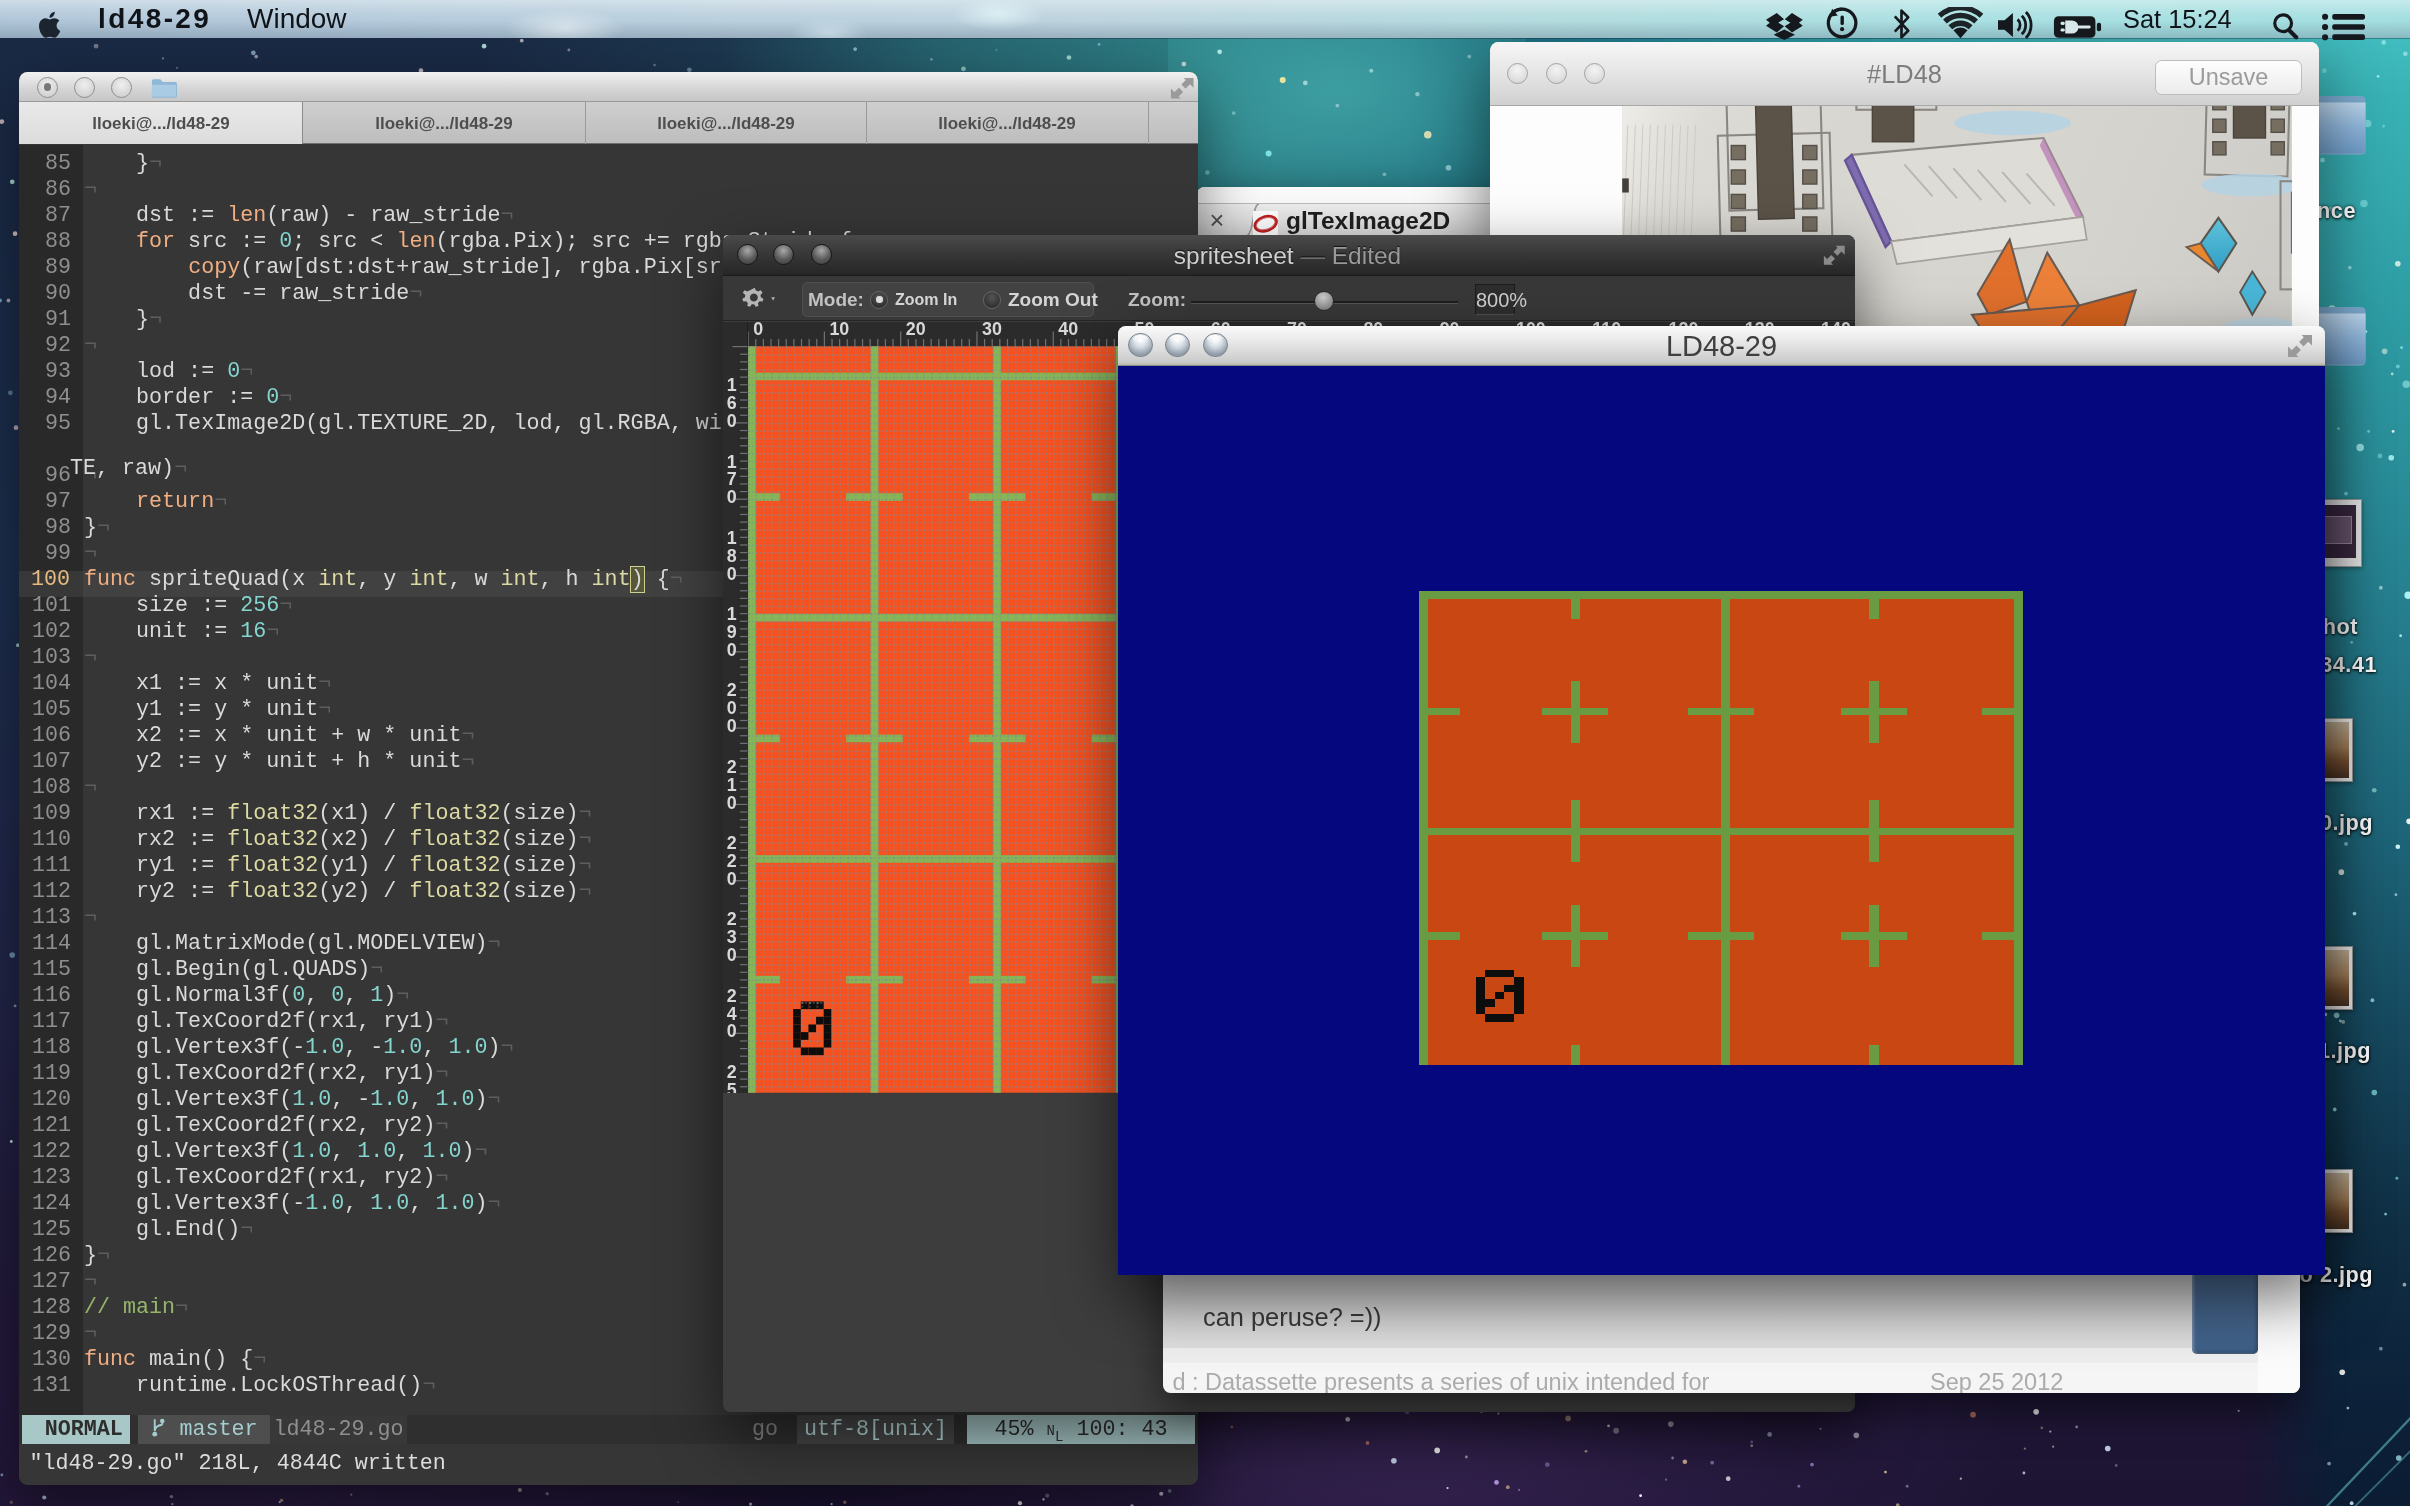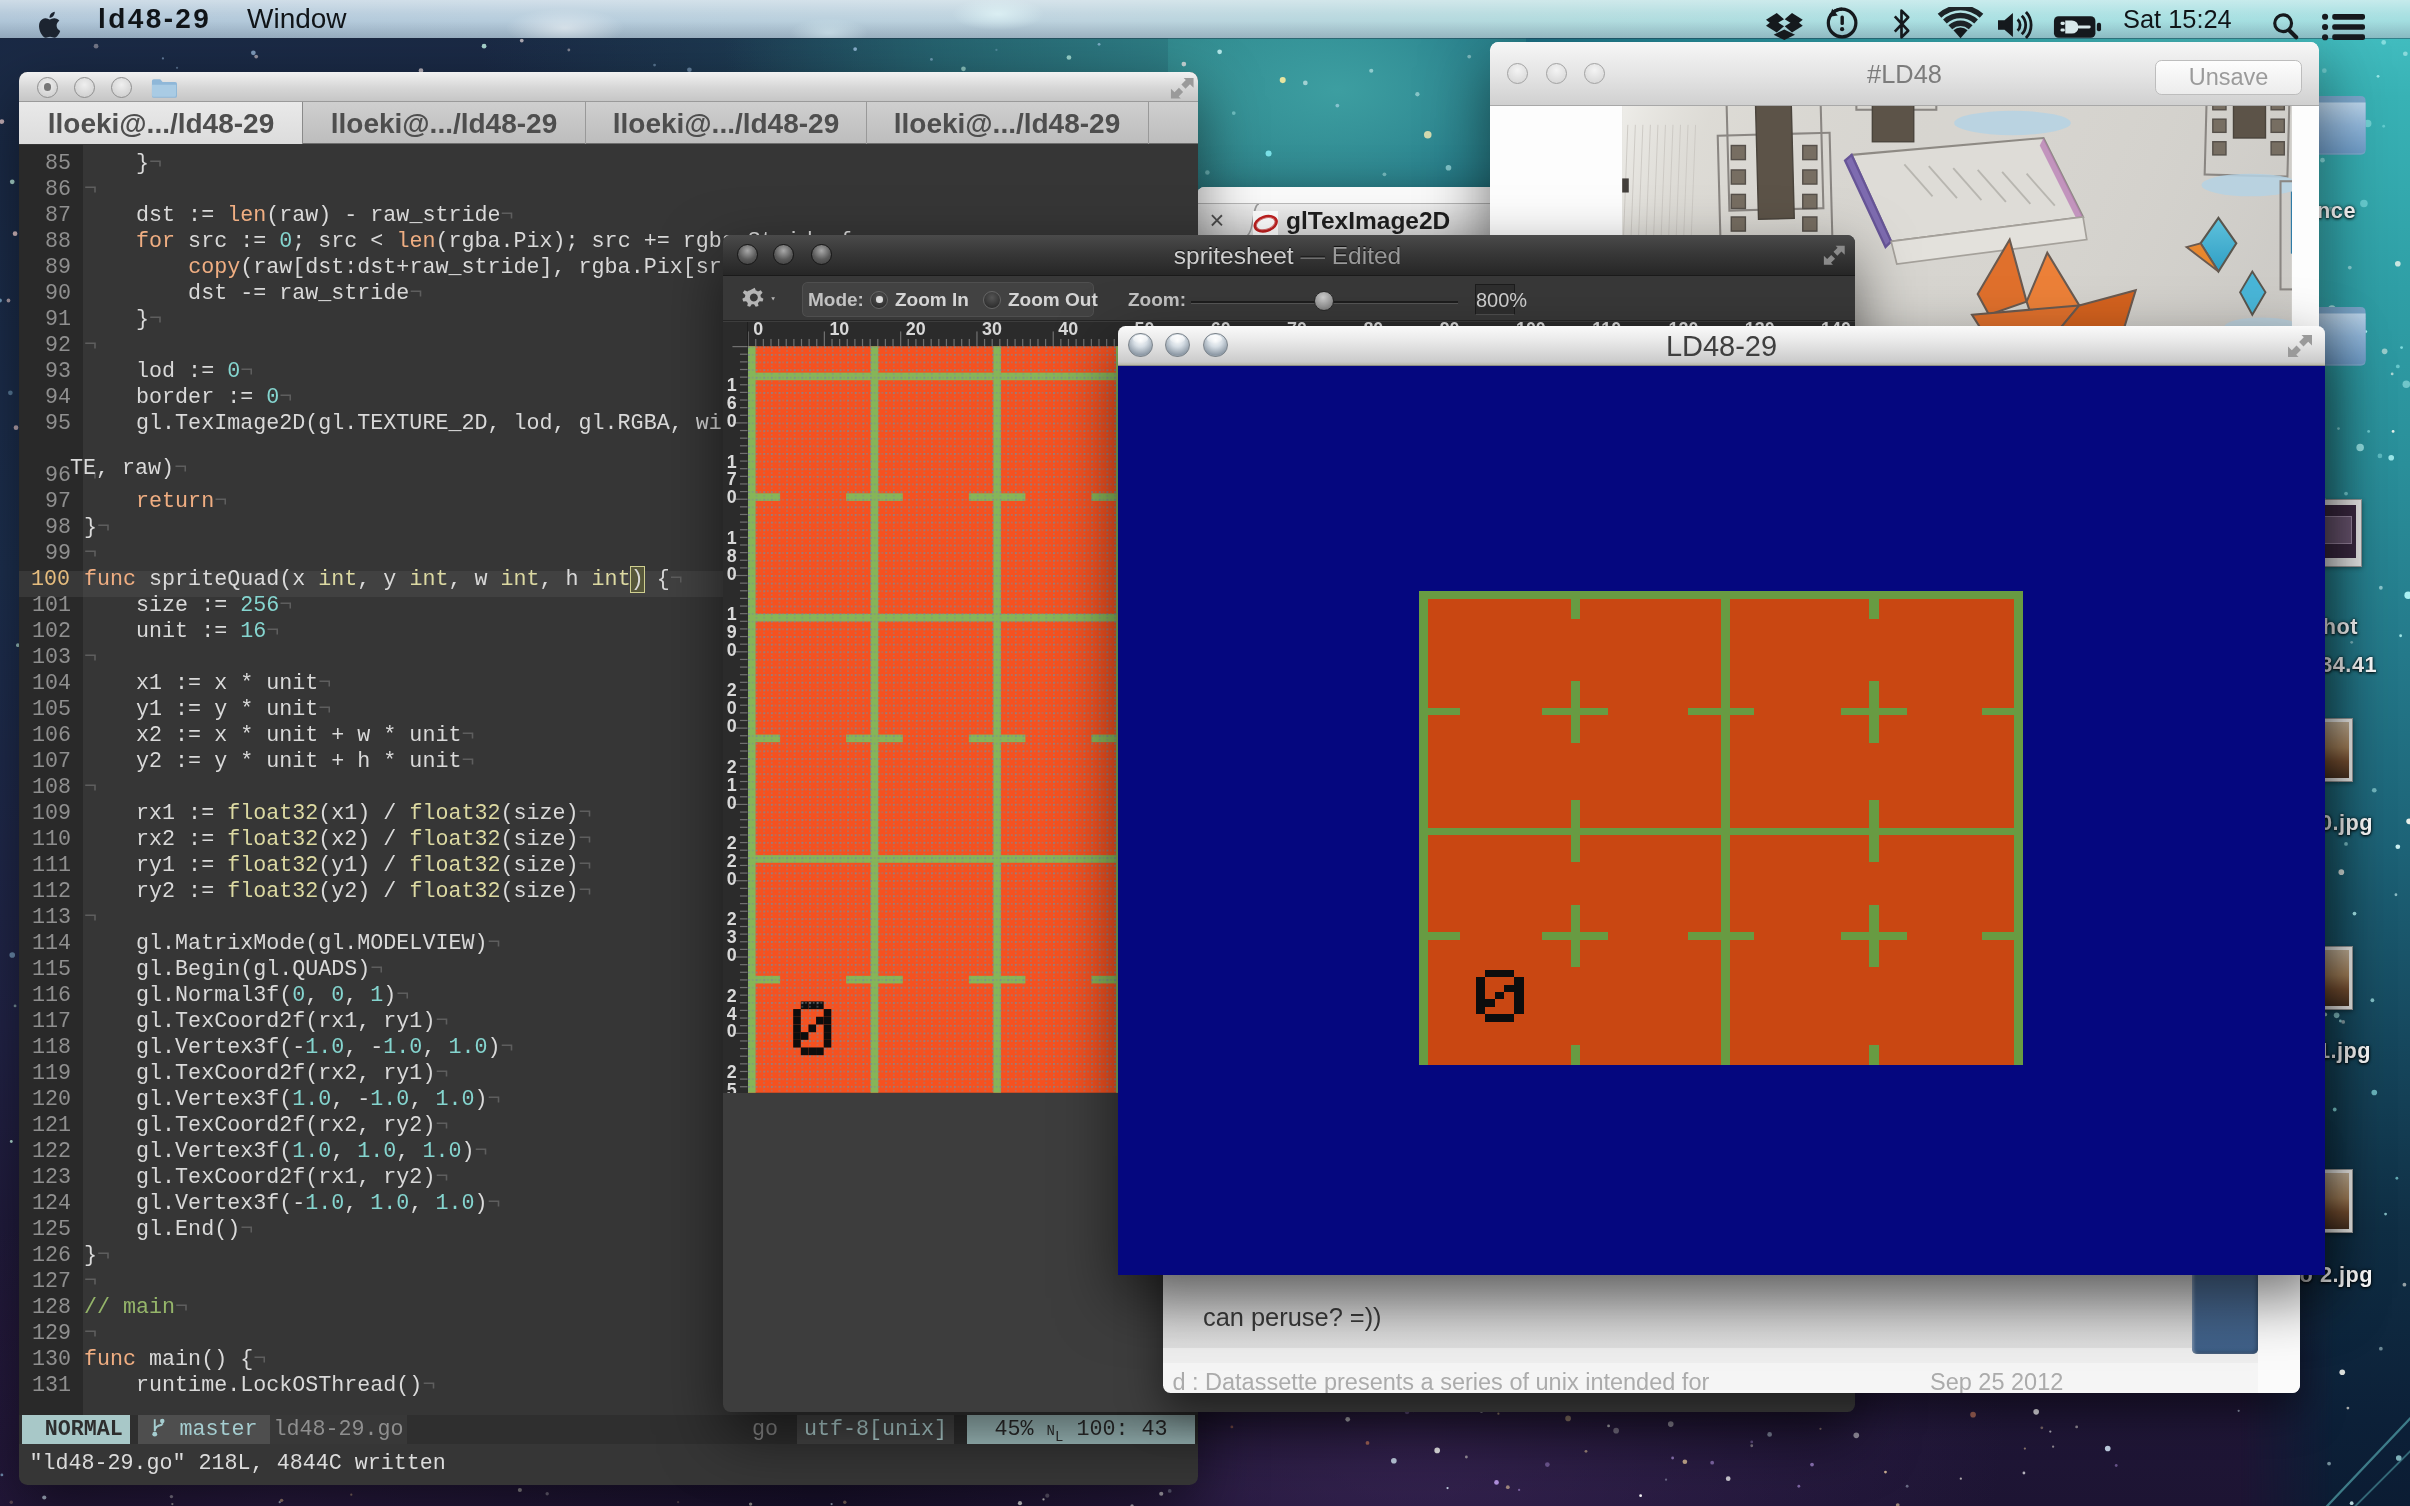--- a/index.html
+++ b/index.html
@@ -13,21 +13,21 @@
 radial-gradient(753px 471px at 282px 1507px, rgba(60,38,88,0.4) 0%, rgba(50,30,80,0) 70%),
 linear-gradient(to bottom, #1a2944 0%, #1d3050 38%, #222448 68%, #211839 88%, #1d1433 100%);}
 #menubar{position:absolute;left:0;top:0;width:2411px;height:38px;z-index:60;background:linear-gradient(to right, #b0c6d8 0%, #b6ccdc 20%, #bdd3de 45%, #b2dbde 65%, #a9e0e2 82%, #a3dee0 100%);box-shadow:0 0.9px 0 rgba(30,40,60,0.45);}
 #menubar .tint{position:absolute;left:0;top:0;width:2411px;height:38px;background:radial-gradient(85px 28px at 565px 28px, rgba(255,255,255,0.5), rgba(255,255,255,0) 70%),radial-gradient(66px 23.5px at 998px 14px, rgba(235,255,255,0.6), rgba(255,255,255,0) 70%),radial-gradient(56px 21px at 829px 33px, rgba(230,250,255,0.45), rgba(255,255,255,0) 70%),linear-gradient(to bottom, rgba(255,255,255,0.38) 0%, rgba(255,255,255,0.1) 35%, rgba(255,255,255,0) 55%, rgba(60,80,105,0.26) 100%);}
 .mtext{position:absolute;top:0;height:38px;line-height:38px;color:#101418;font-size:26px;}
 .mico{position:absolute;top:0;height:38px;}
 
 .win{position:absolute;border-radius:8.5px;}
 .tl{position:absolute;border-radius:50%;}
 .iclabel{position:absolute;color:#fff;font-size:21.7px;font-weight:bold;text-align:right;text-shadow:0 0.9px 2.8px rgba(0,0,0,0.9),0 0 3.8px rgba(0,0,0,0.7);letter-spacing:0.5px;}
-.tabt{position:absolute;top:0;height:57px;line-height:43px;text-align:center;font-weight:bold;font-size:28px;color:#4e4e4e;}
+.tabt{position:absolute;top:0;height:57px;line-height:43px;text-align:center;font-weight:bold;font-size:17px;color:#4e4e4e;}
 #gut{position:absolute;left:0;top:79px;width:51px;margin:0;text-align:right;font:21.7px/26px "Liberation Mono",monospace;color:#8f8f8f;}
 #code{position:absolute;left:65px;top:79px;margin:0;font:21.7px/26px "Liberation Mono",monospace;color:#d9d9d9;}
 #code b{font-weight:normal;color:#f0ae82;}
 #code u{text-decoration:none;color:#85d5cf;}
 #code em{font-style:normal;color:#dcd9a2;}
 #code s{text-decoration:none;color:#95b56a;}
 #code i{font-style:normal;color:#5e5e5e;}
 #pm{background:#57573a;outline:1.9px solid #cfcf8f;}
 #sbar{position:absolute;left:0;top:1343px;width:1179px;height:29px;background:#2f2f2f;font:21.7px/29px "Liberation Mono",monospace;}
 #sbar .seg{position:absolute;top:0;height:29px;text-align:center;}
@@ -525,21 +525,21 @@
 <svg class="abs" style="left:19px;top:51px" width="38" height="28" viewBox="0 0 40 30">
       <g fill="#b5b5b5">
         <path d="M14 2 l1.2 3.2 a10 10 0 0 1 2.4 1 l3.2-1.4 2 2.8-2.4 2.5 a10 10 0 0 1 .4 2.6 l3 1.6-1 3.2-3.4-.3 a10 10 0 0 1-1.8 1.9 l.6 3.4-3.1 1-1.9-2.9 a10 10 0 0 1-2.6 0 l-1.9 2.9-3.1-1 .6-3.4 a10 10 0 0 1-1.8-1.9 l-3.4.3-1-3.2 3-1.6 a10 10 0 0 1 .4-2.6 L0.5 7.6l2-2.8 3.2 1.4 a10 10 0 0 1 2.4-1 Z M13 8.5 a4.5 4.5 0 1 0 .01 0 Z" transform="scale(0.95)"></path>
         <path d="M31 12 l4 0 -2 3.5 Z"></path>
       </g>
     </svg>
 <div class="abs" style="left:79px;top:47px;width:292px;height:35px;border-radius:5.6px;background:rgba(255,255,255,0.05);border:0.9px solid rgba(255,255,255,0.07);"></div>
 <div class="abs" style="left:85px;top:47px;height:35px;line-height:35px;font-size:19px;font-weight:bold;color:#c2c2c2;">Mode:</div>
 <div class="abs" style="left:147px;top:56px;width:18px;height:18px;border-radius:50%;background:radial-gradient(circle at 50% 35%,#555,#222);border:0.9px solid #666;"></div>
 <div class="abs" style="left:153px;top:61px;width:6.6px;height:6.6px;border-radius:50%;background:#ddd;"></div>
-<div class="abs" style="left:172px;top:47px;height:35px;line-height:35px;font-size:19px;font-weight:bold;color:#d5d5d5;">Zoom In</div>
+<div class="abs" style="left:172px;top:47px;height:35px;line-height:35px;font-size:16px;font-weight:bold;color:#d5d5d5;">Zoom In</div>
 <div class="abs" style="left:260px;top:56px;width:18px;height:18px;border-radius:50%;background:radial-gradient(circle at 50% 35%,#555,#222);border:0.9px solid #666;"></div>
 <div class="abs" style="left:285px;top:47px;height:35px;line-height:35px;font-size:19px;font-weight:bold;color:#d5d5d5;">Zoom Out</div>
 <div class="abs" style="left:405px;top:47px;height:35px;line-height:35px;font-size:19px;font-weight:bold;color:#c2c2c2;">Zoom:</div>
 <div class="abs" style="left:468px;top:66px;width:267px;height:2.8px;background:#1d1d1d;border-bottom:0.9px solid #555;"></div>
 <div class="abs" style="left:591px;top:56px;width:20px;height:20px;border-radius:50%;background:radial-gradient(circle at 45% 30%,#cfcfcf,#8a8a8a 70%,#6a6a6a);border:0.9px solid #2a2a2a;"></div>
 <div class="abs" style="left:752px;top:49px;width:40px;height:31px;background:#2e2e2e;border:0.9px solid #1c1c1c;border-bottom-color:#4e4e4e;text-align:center;line-height:31px;font-size:20px;color:#cfcfcf;">800%</div>
 <div class="abs" style="left:0;top:87px;width:1132px;height:24.5px;background:#2b2b2b;border-bottom:0.9px solid #1f1f1f;"><svg width="1132" height="24.5" viewBox="0 0 1202 26">
         <rect x="26.0" y="10" width="1.3" height="16" fill="#707070"></rect>
         <rect x="34.1" y="18" width="1.3" height="8" fill="#707070"></rect>
         <rect x="42.2" y="18" width="1.3" height="8" fill="#707070"></rect>

